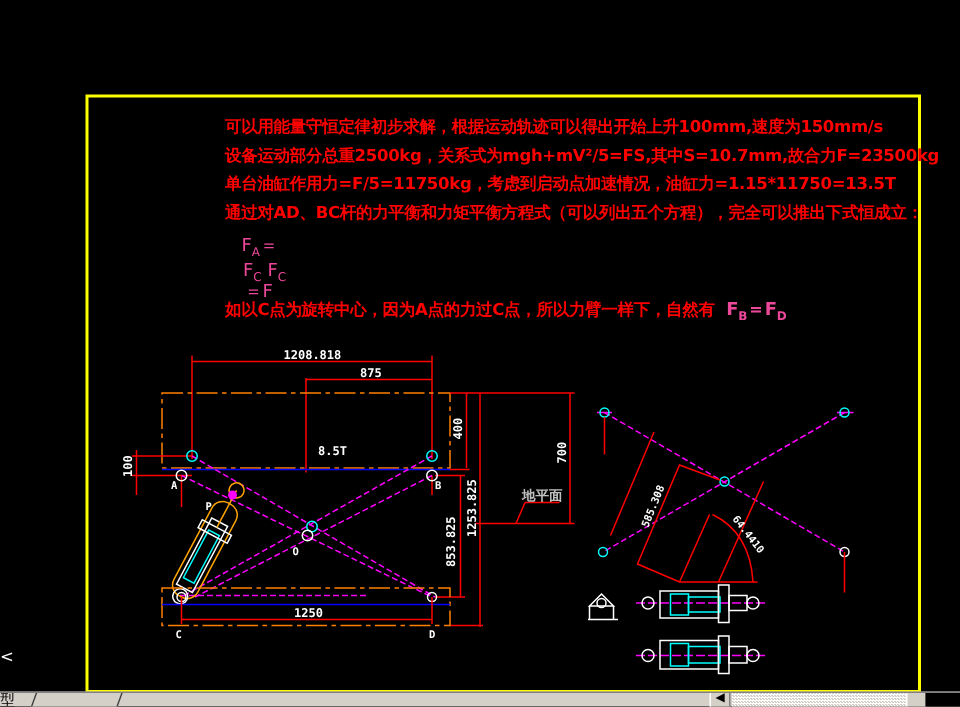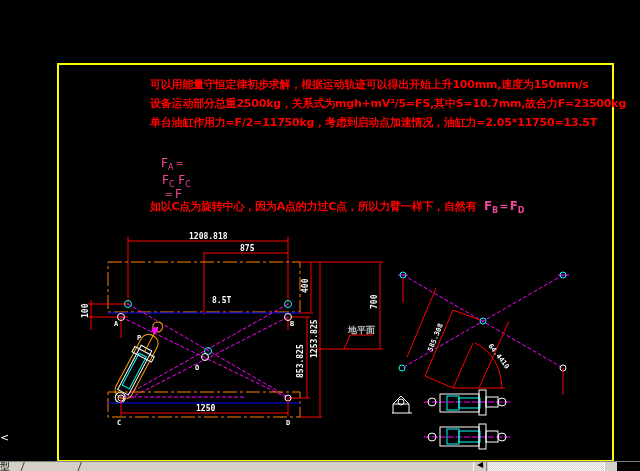--- a/index.html
+++ b/index.html
@@ -23,21 +23,22 @@
   .scroll-end{position:absolute;left:617px;top:0;width:23px;height:10px;background:#000;}
 </style>
 </head>
 <body>
 
 <div id="canvas">
   <div id="frame"></div>
 
   <div class="note" style="top:78px">可以用能量守恒定律初步求解，根据运动轨迹可以得出开始上升100mm,速度为150mm/s</div>
   <div class="note" style="top:97px">设备运动部分总重2500kg，关系式为mgh+mV²/5=FS,其中S=10.7mm,故合力F=23500kg</div>
-  <div class="note" style="top:116px">单台油缸作用力=F/2=11750kg，考虑到启动点加速情况，油缸力=2.05*11750=13.5T</div>
+  <div class="note" style="top:116px">单台油缸作用力=F/5=11750kg，考虑到启动点加速情况，油缸力=1.15*11750=13.5T</div>
+  <div class="note" style="top:135px">通过对AD、BC杆的力平衡和力矩平衡方程式（可以列出五个方程），完全可以推出下式恒成立：</div>
 
   <div class="formula" style="left:161px;top:157px">
     <span>F</span><sub>A</sub><span>＝</span>
   </div>
   <div class="formula" style="left:162px;top:174px">
     <span>F</span><sub>C</sub>&nbsp;<span>F</span><sub>C</sub>
   </div>
   <div class="formula" style="left:163px;top:188px">＝F</div>
 
   <div class="note" style="top:200px">

